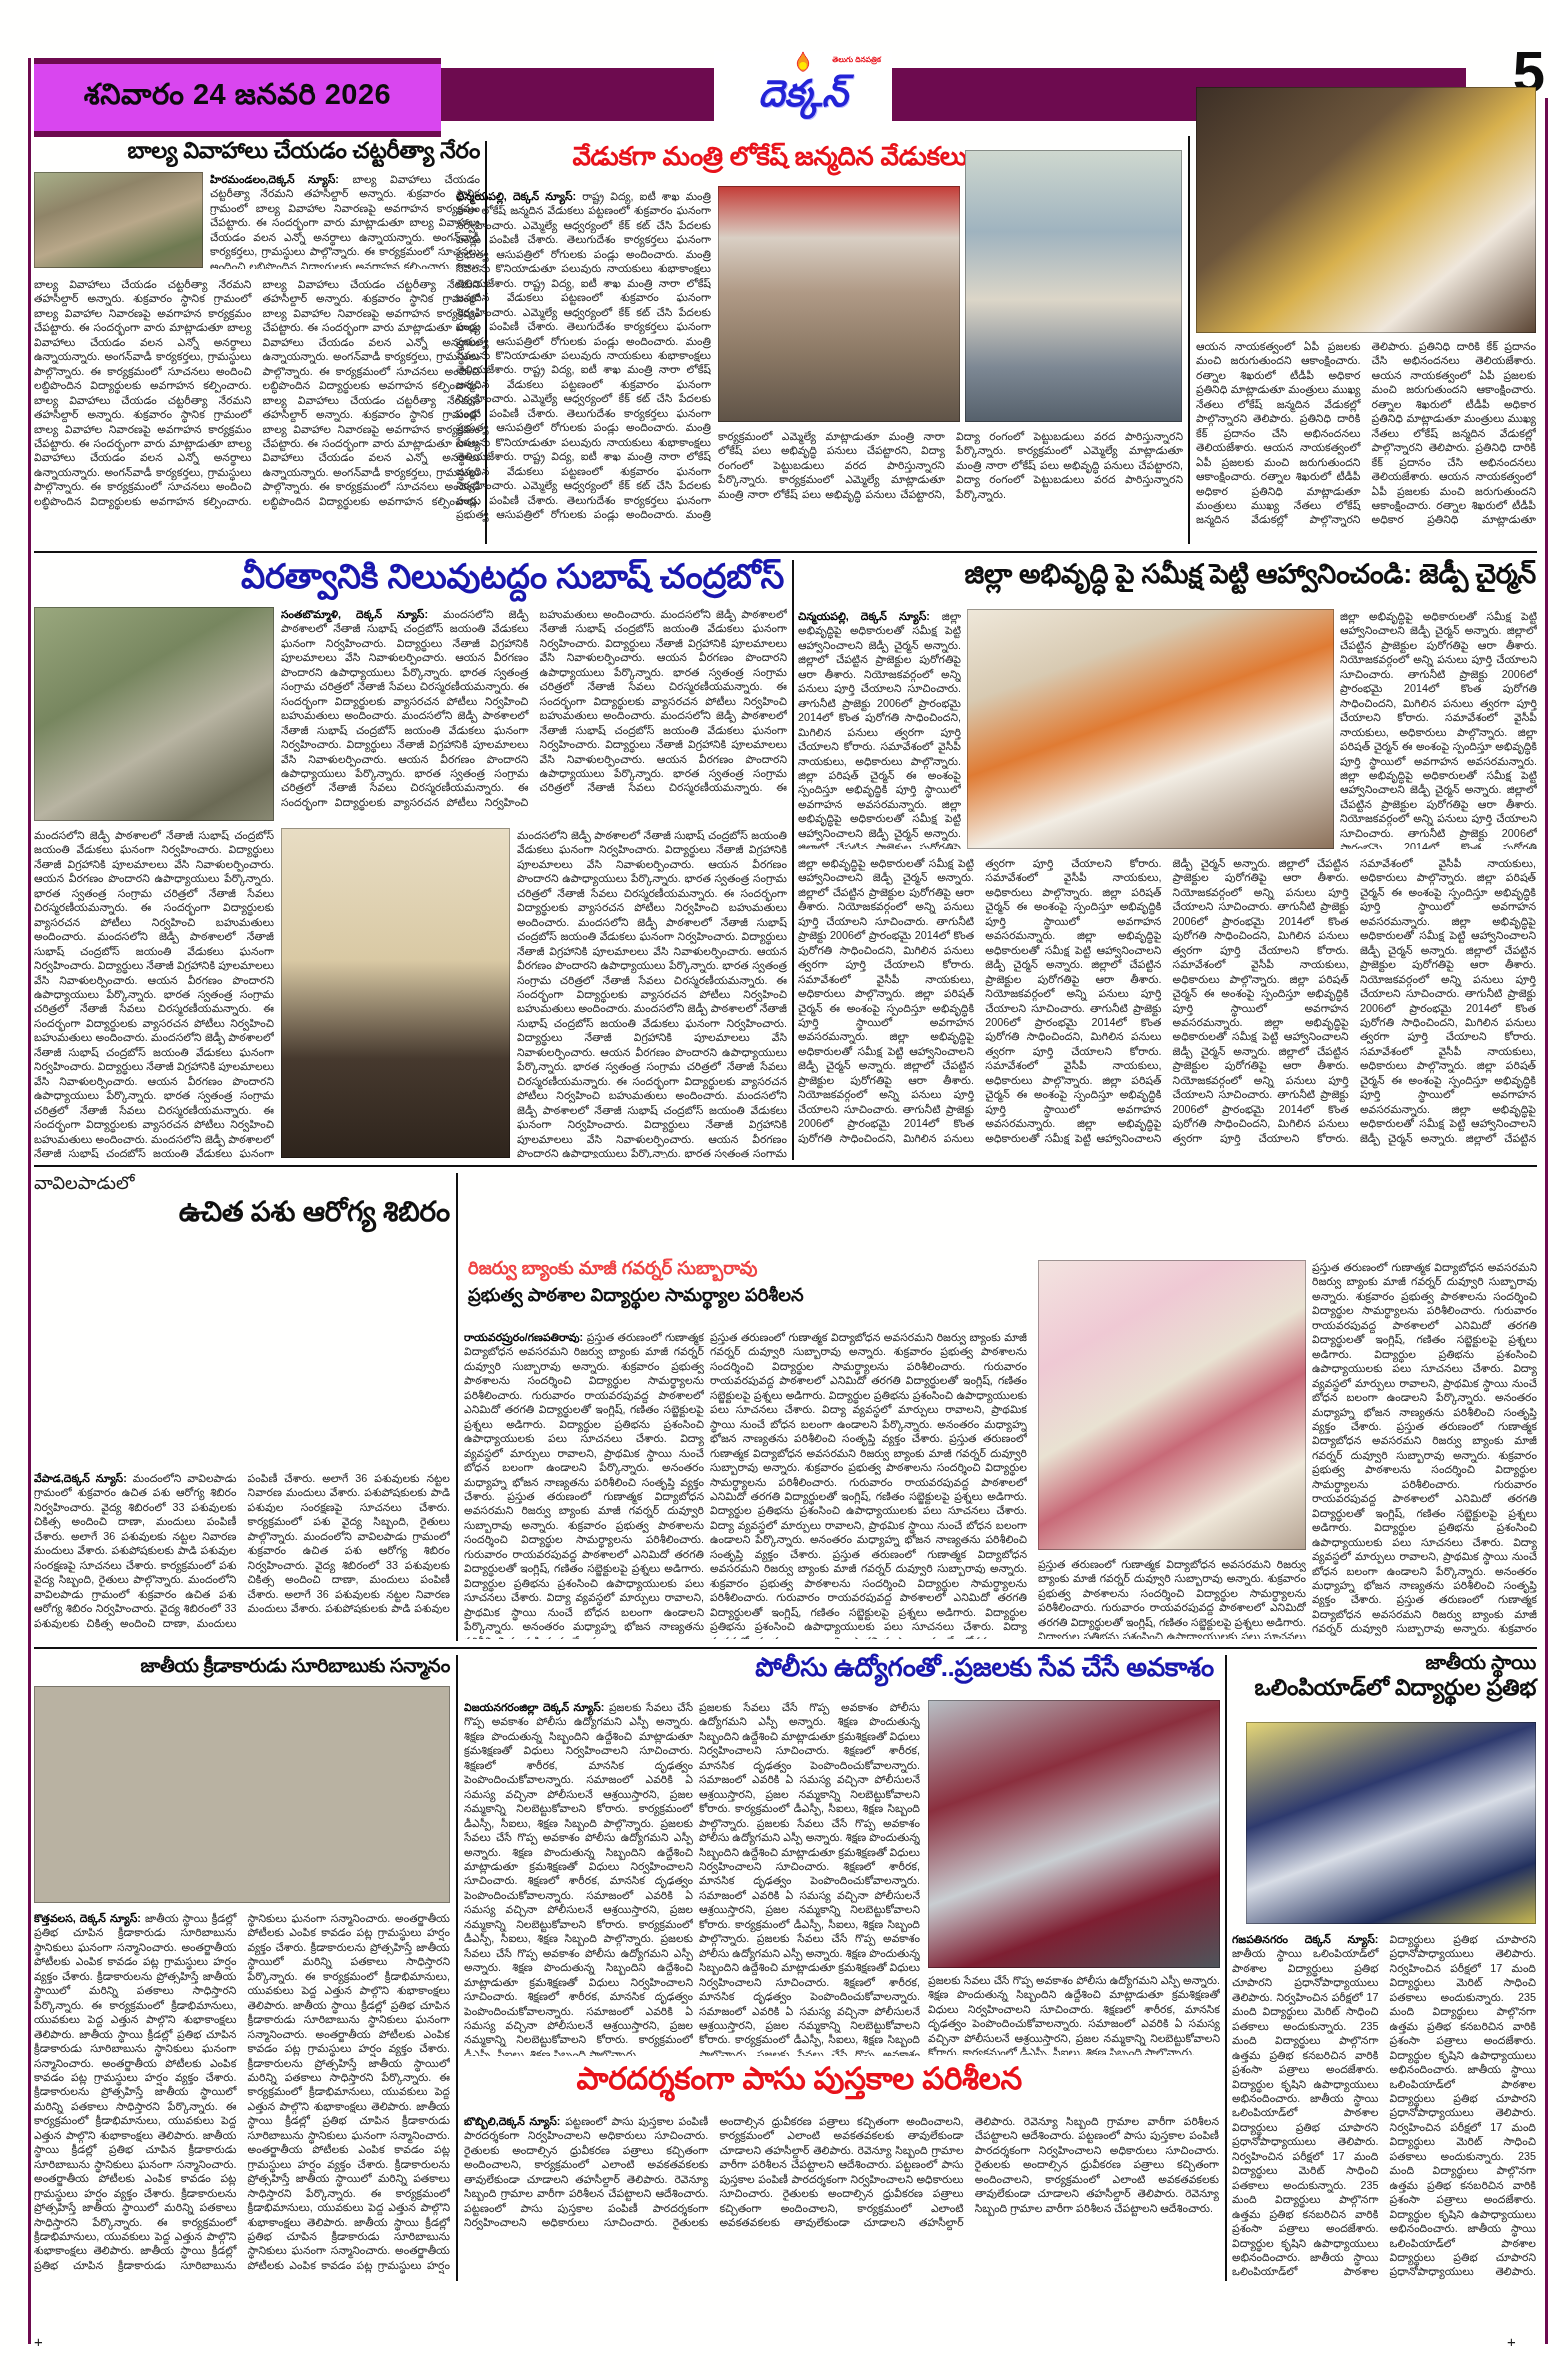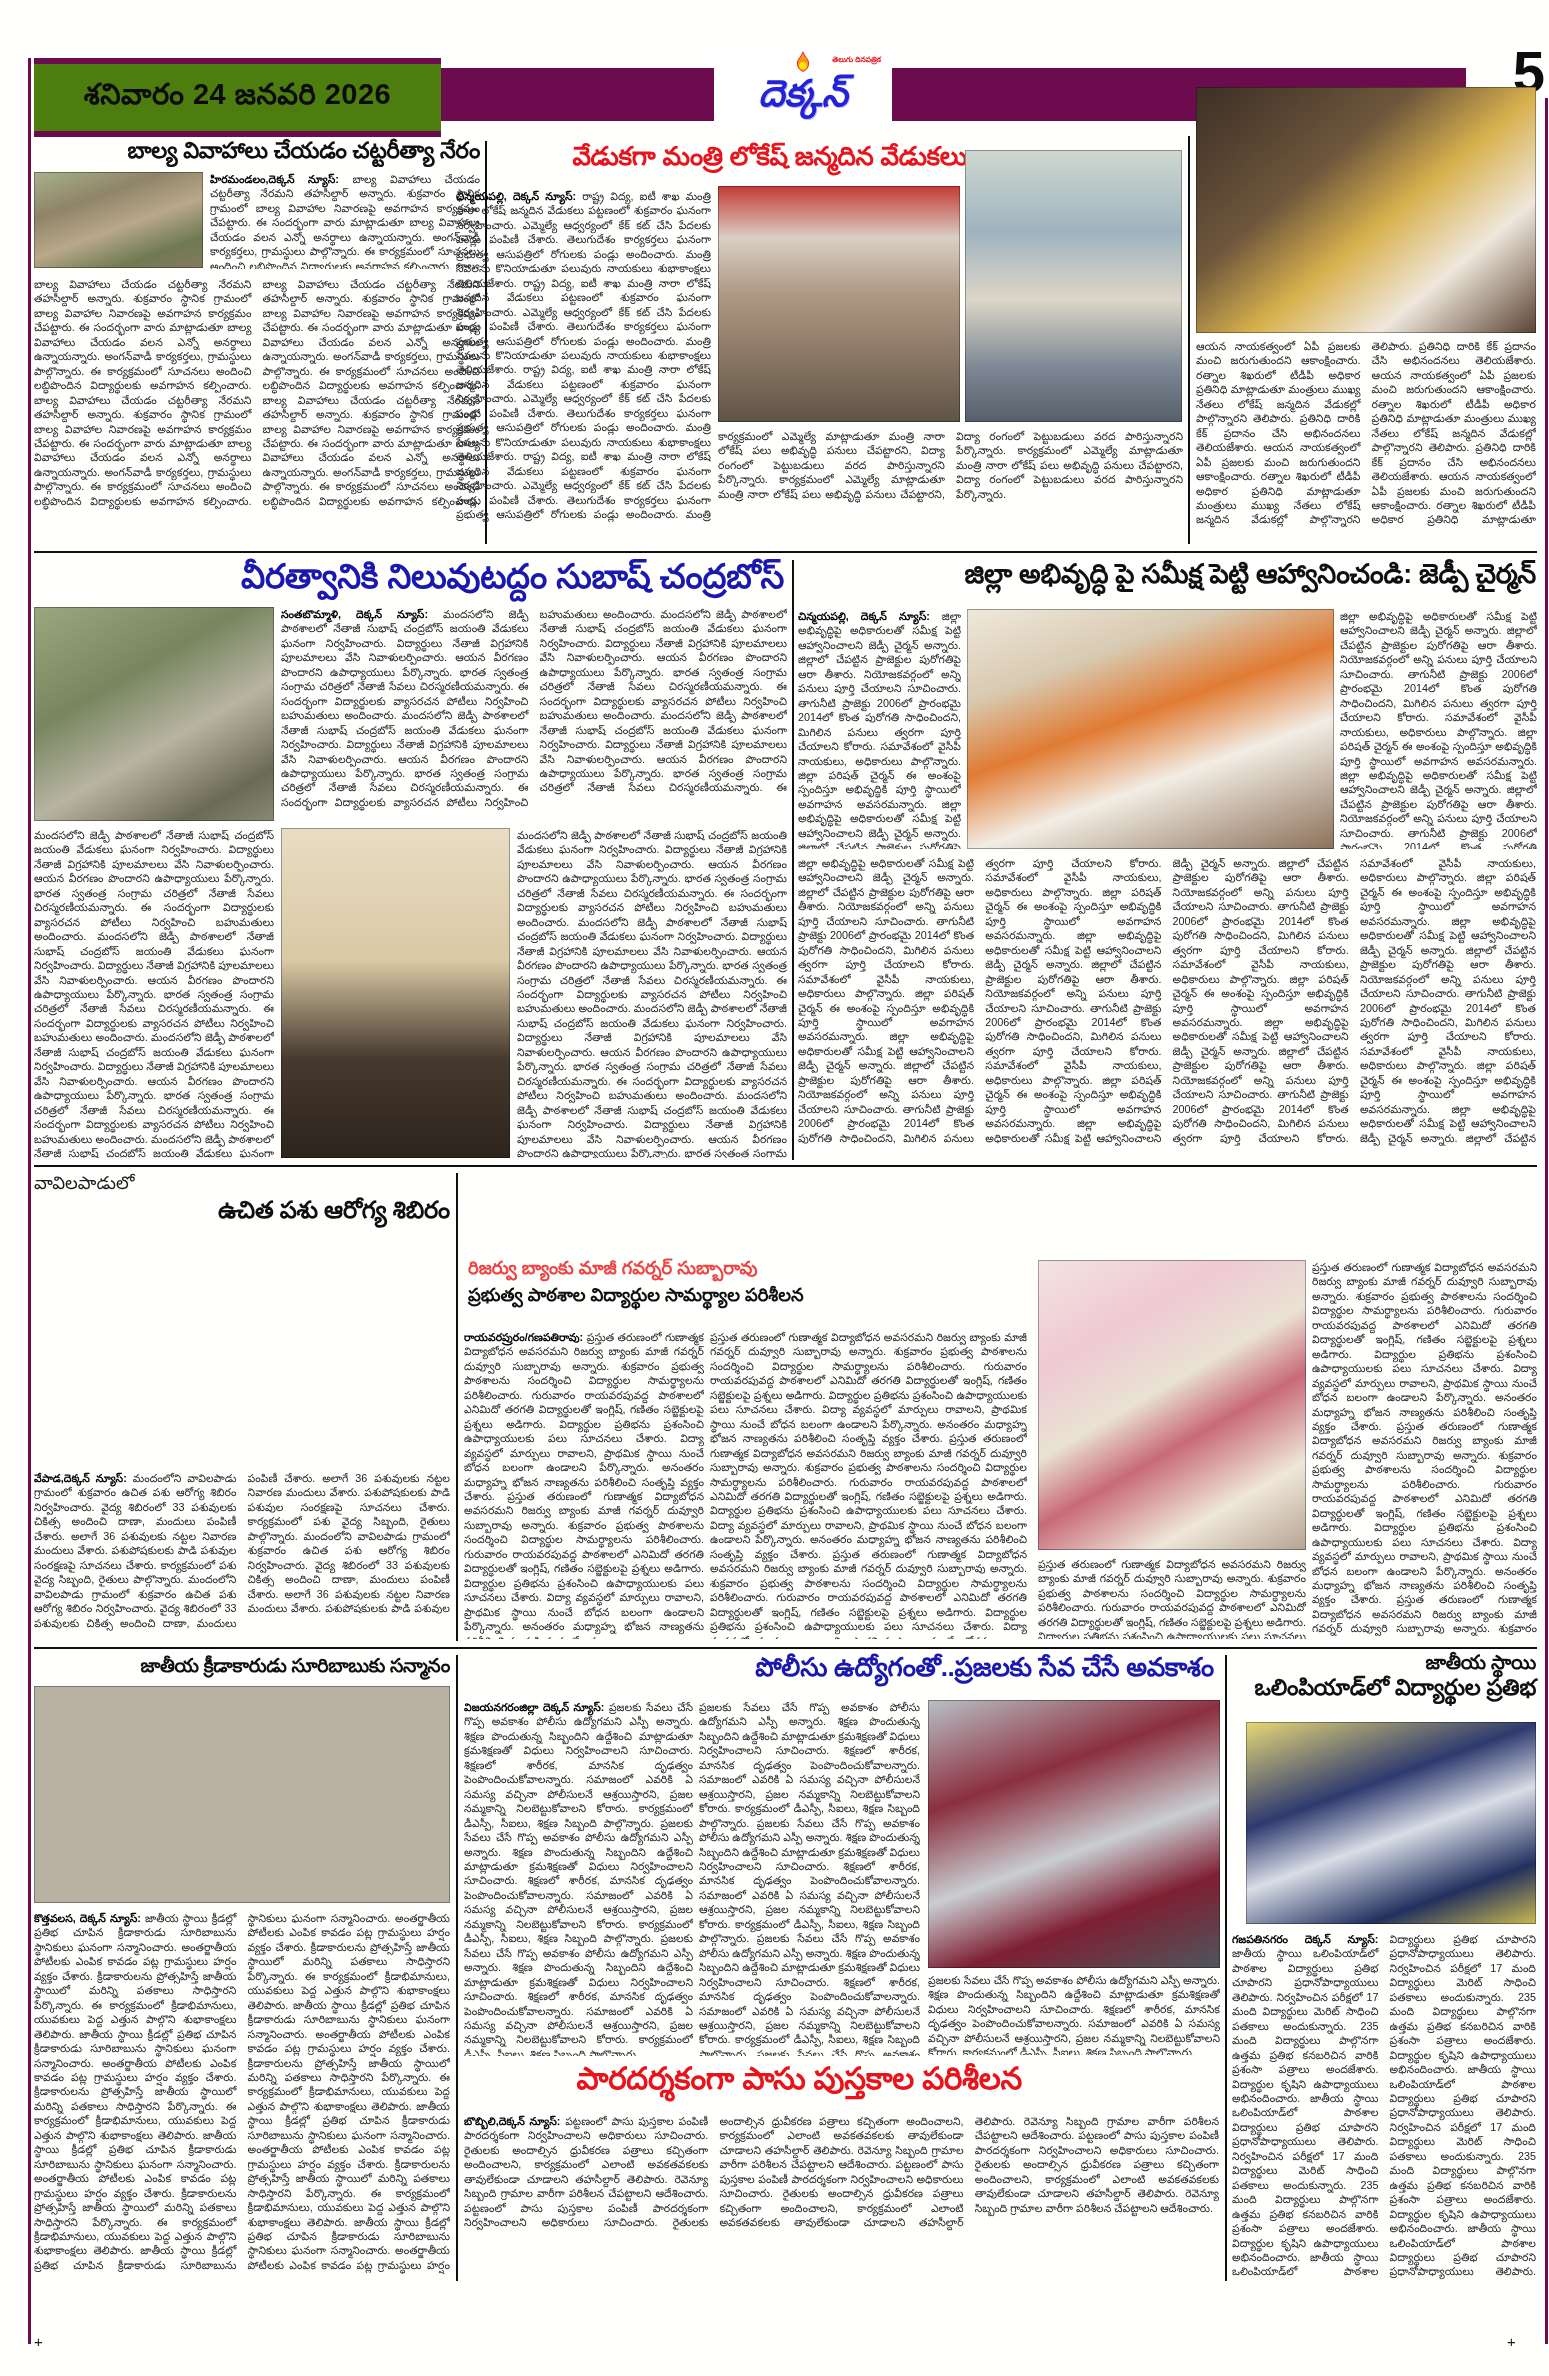--- a/index.html
+++ b/index.html
@@ -15,21 +15,21 @@
   .h-red{color:#e8131b;}
   .h-blue{color:#1a18ae;}
   
   .bt{font-size:10.8px;line-height:1.34;text-align:justify;color:#222;
       overflow:hidden;word-break:break-word;}
   .bt .dl{font-weight:bold;color:#000;}
   .cols2{column-count:2;column-gap:11.2px;}
   .cols3{column-count:3;column-gap:11.2px;}
   .cols4{column-count:4;column-gap:11.2px;}
   
-  .datebox{border-top:6.6px solid #6d0b4f;border-bottom:6.6px solid #6d0b4f;background:#4d7c0f;
+  .datebox{border-top:6.6px solid #6d0b4f;border-bottom:6.6px solid #6d0b4f;background:#d946ef;
            display:flex;align-items:center;justify-content:center;}
   .datebox span{font-size:29px;font-weight:bold;color:#0c0c0c;letter-spacing:0.5px;}
   .pagenum{font-size:58px;font-weight:bold;color:#0d0d0d;line-height:1;}
   .masthead{background:#fff;display:flex;flex-direction:column;align-items:center;justify-content:flex-start;}
   .m-title{font-size:37px;font-weight:bold;font-style:italic;color:#2323d6;line-height:1;
            text-shadow:0.9px 0.9px 0 #bcbcff;}
   .m-tag{font-size:7.5px;color:#e8131b;font-weight:bold;position:absolute;top:3.7px;right:11.2px;}
   
   .photo{background:#b9b2a2;box-shadow:inset 0 0 0 0.9px rgba(0,0,0,.35);}
   .p-crowd{background:linear-gradient(160deg,#a8b18a 0%,#8f8468 30%,#b9a88a 55%,#6f7a52 80%,#857a5e 100%);}
@@ -117,21 +117,21 @@
   <div class="abs hl h-black" style="left:798px;top:559px;width:738px;font-size:27px;">జిల్లా అభివృద్ధి పై సమీక్ష పెట్టి ఆహ్వానించండి: జెడ్పీ చైర్మన్</div>
   <div class="abs bt" style="left:798px;top:609px;width:163px;height:240px;">
     <span class="dl">చిన్మయపల్లి, దెక్కన్ న్యూస్:</span>
     <span>జిల్లా అభివృద్ధిపై అధికారులతో సమీక్ష పెట్టి ఆహ్వానించాలని జెడ్పీ చైర్మన్ అన్నారు. జిల్లాలో చేపట్టిన ప్రాజెక్టుల పురోగతిపై ఆరా తీశారు. నియోజకవర్గంలో అన్ని పనులు పూర్తి చేయాలని సూచించారు. తాగునీటి ప్రాజెక్టు 2006లో ప్రారంభమై 2014లో కొంత పురోగతి సాధించిందని, మిగిలిన పనులు త్వరగా పూర్తి చేయాలని కోరారు. సమావేశంలో వైసీపీ నాయకులు, అధికారులు పాల్గొన్నారు. జిల్లా పరిషత్ చైర్మన్ ఈ అంశంపై స్పందిస్తూ అభివృద్ధికి పూర్తి స్థాయిలో అవగాహన అవసరమన్నారు. జిల్లా అభివృద్ధిపై అధికారులతో సమీక్ష పెట్టి ఆహ్వానించాలని జెడ్పీ చైర్మన్ అన్నారు. జిల్లాలో చేపట్టిన ప్రాజెక్టుల పురోగతిపై ఆరా తీశారు. నియోజకవర్గంలో అన్ని పనులు పూర్తి చేయాలని సూచించారు. తాగునీటి ప్రాజెక్టు 2006లో ప్రారంభమై 2014లో కొంత పురోగతి సాధించిందని, మిగిలిన పనులు త్వరగా పూర్తి చేయాలని కోరారు. సమావేశంలో వైసీపీ నాయకులు, అధికారులు పాల్గొన్నారు. జిల్లా పరిషత్ చైర్మన్ ఈ అంశంపై స్పందిస్తూ అభివృద్ధికి పూర్తి స్థాయిలో అవగాహన అవసరమన్నారు. </span>
   </div>
   <div class="abs photo p-press" style="left:967px;top:609px;width:367px;height:240px;"></div>
   <div class="abs bt" style="left:1340px;top:609px;width:197px;height:240px;">జిల్లా అభివృద్ధిపై అధికారులతో సమీక్ష పెట్టి ఆహ్వానించాలని జెడ్పీ చైర్మన్ అన్నారు. జిల్లాలో చేపట్టిన ప్రాజెక్టుల పురోగతిపై ఆరా తీశారు. నియోజకవర్గంలో అన్ని పనులు పూర్తి చేయాలని సూచించారు. తాగునీటి ప్రాజెక్టు 2006లో ప్రారంభమై 2014లో కొంత పురోగతి సాధించిందని, మిగిలిన పనులు త్వరగా పూర్తి చేయాలని కోరారు. సమావేశంలో వైసీపీ నాయకులు, అధికారులు పాల్గొన్నారు. జిల్లా పరిషత్ చైర్మన్ ఈ అంశంపై స్పందిస్తూ అభివృద్ధికి పూర్తి స్థాయిలో అవగాహన అవసరమన్నారు. జిల్లా అభివృద్ధిపై అధికారులతో సమీక్ష పెట్టి ఆహ్వానించాలని జెడ్పీ చైర్మన్ అన్నారు. జిల్లాలో చేపట్టిన ప్రాజెక్టుల పురోగతిపై ఆరా తీశారు. నియోజకవర్గంలో అన్ని పనులు పూర్తి చేయాలని సూచించారు. తాగునీటి ప్రాజెక్టు 2006లో ప్రారంభమై 2014లో కొంత పురోగతి సాధించిందని, మిగిలిన పనులు త్వరగా పూర్తి చేయాలని కోరారు. సమావేశంలో వైసీపీ నాయకులు, అధికారులు పాల్గొన్నారు. జిల్లా పరిషత్ చైర్మన్ ఈ అంశంపై స్పందిస్తూ అభివృద్ధికి పూర్తి స్థాయిలో అవగాహన అవసరమన్నారు. జిల్లా అభివృద్ధిపై అధికారులతో సమీక్ష పెట్టి ఆహ్వానించాలని జెడ్పీ చైర్మన్ అన్నారు. జిల్లాలో చేపట్టిన ప్రాజెక్టుల పురోగతిపై ఆరా తీశారు. నియోజకవర్గంలో అన్ని పనులు పూర్తి చేయాలని సూచించారు. తాగునీటి ప్రాజెక్టు 2006లో ప్రారంభమై 2014లో కొంత పురోగతి సాధించిందని, మిగిలిన పనులు త్వరగా పూర్తి చేయాలని కోరారు. సమావేశంలో వైసీపీ నాయకులు, అధికారులు పాల్గొన్నారు. జిల్లా పరిషత్ చైర్మన్ ఈ అంశంపై స్పందిస్తూ అభివృద్ధికి పూర్తి స్థాయిలో అవగాహన అవసరమన్నారు. </div>
   <div class="abs bt cols4" style="left:798px;top:856px;width:738px;height:302px;">జిల్లా అభివృద్ధిపై అధికారులతో సమీక్ష పెట్టి ఆహ్వానించాలని జెడ్పీ చైర్మన్ అన్నారు. జిల్లాలో చేపట్టిన ప్రాజెక్టుల పురోగతిపై ఆరా తీశారు. నియోజకవర్గంలో అన్ని పనులు పూర్తి చేయాలని సూచించారు. తాగునీటి ప్రాజెక్టు 2006లో ప్రారంభమై 2014లో కొంత పురోగతి సాధించిందని, మిగిలిన పనులు త్వరగా పూర్తి చేయాలని కోరారు. సమావేశంలో వైసీపీ నాయకులు, అధికారులు పాల్గొన్నారు. జిల్లా పరిషత్ చైర్మన్ ఈ అంశంపై స్పందిస్తూ అభివృద్ధికి పూర్తి స్థాయిలో అవగాహన అవసరమన్నారు. జిల్లా అభివృద్ధిపై అధికారులతో సమీక్ష పెట్టి ఆహ్వానించాలని జెడ్పీ చైర్మన్ అన్నారు. జిల్లాలో చేపట్టిన ప్రాజెక్టుల పురోగతిపై ఆరా తీశారు. నియోజకవర్గంలో అన్ని పనులు పూర్తి చేయాలని సూచించారు. తాగునీటి ప్రాజెక్టు 2006లో ప్రారంభమై 2014లో కొంత పురోగతి సాధించిందని, మిగిలిన పనులు త్వరగా పూర్తి చేయాలని కోరారు. సమావేశంలో వైసీపీ నాయకులు, అధికారులు పాల్గొన్నారు. జిల్లా పరిషత్ చైర్మన్ ఈ అంశంపై స్పందిస్తూ అభివృద్ధికి పూర్తి స్థాయిలో అవగాహన అవసరమన్నారు. జిల్లా అభివృద్ధిపై అధికారులతో సమీక్ష పెట్టి ఆహ్వానించాలని జెడ్పీ చైర్మన్ అన్నారు. జిల్లాలో చేపట్టిన ప్రాజెక్టుల పురోగతిపై ఆరా తీశారు. నియోజకవర్గంలో అన్ని పనులు పూర్తి చేయాలని సూచించారు. తాగునీటి ప్రాజెక్టు 2006లో ప్రారంభమై 2014లో కొంత పురోగతి సాధించిందని, మిగిలిన పనులు త్వరగా పూర్తి చేయాలని కోరారు. సమావేశంలో వైసీపీ నాయకులు, అధికారులు పాల్గొన్నారు. జిల్లా పరిషత్ చైర్మన్ ఈ అంశంపై స్పందిస్తూ అభివృద్ధికి పూర్తి స్థాయిలో అవగాహన అవసరమన్నారు. జిల్లా అభివృద్ధిపై అధికారులతో సమీక్ష పెట్టి ఆహ్వానించాలని జెడ్పీ చైర్మన్ అన్నారు. జిల్లాలో చేపట్టిన ప్రాజెక్టుల పురోగతిపై ఆరా తీశారు. నియోజకవర్గంలో అన్ని పనులు పూర్తి చేయాలని సూచించారు. తాగునీటి ప్రాజెక్టు 2006లో ప్రారంభమై 2014లో కొంత పురోగతి సాధించిందని, మిగిలిన పనులు త్వరగా పూర్తి చేయాలని కోరారు. సమావేశంలో వైసీపీ నాయకులు, అధికారులు పాల్గొన్నారు. జిల్లా పరిషత్ చైర్మన్ ఈ అంశంపై స్పందిస్తూ అభివృద్ధికి పూర్తి స్థాయిలో అవగాహన అవసరమన్నారు. జిల్లా అభివృద్ధిపై అధికారులతో సమీక్ష పెట్టి ఆహ్వానించాలని జెడ్పీ చైర్మన్ అన్నారు. జిల్లాలో చేపట్టిన ప్రాజెక్టుల పురోగతిపై ఆరా తీశారు. నియోజకవర్గంలో అన్ని పనులు పూర్తి చేయాలని సూచించారు. తాగునీటి ప్రాజెక్టు 2006లో ప్రారంభమై 2014లో కొంత పురోగతి సాధించిందని, మిగిలిన పనులు త్వరగా పూర్తి చేయాలని కోరారు. సమావేశంలో వైసీపీ నాయకులు, అధికారులు పాల్గొన్నారు. జిల్లా పరిషత్ చైర్మన్ ఈ అంశంపై స్పందిస్తూ అభివృద్ధికి పూర్తి స్థాయిలో అవగాహన అవసరమన్నారు. జిల్లా అభివృద్ధిపై అధికారులతో సమీక్ష పెట్టి ఆహ్వానించాలని జెడ్పీ చైర్మన్ అన్నారు. జిల్లాలో చేపట్టిన ప్రాజెక్టుల పురోగతిపై ఆరా తీశారు. నియోజకవర్గంలో అన్ని పనులు పూర్తి చేయాలని సూచించారు. తాగునీటి ప్రాజెక్టు 2006లో ప్రారంభమై 2014లో కొంత పురోగతి సాధించిందని, మిగిలిన పనులు త్వరగా పూర్తి చేయాలని కోరారు. సమావేశంలో వైసీపీ నాయకులు, అధికారులు పాల్గొన్నారు. జిల్లా పరిషత్ చైర్మన్ ఈ అంశంపై స్పందిస్తూ అభివృద్ధికి పూర్తి స్థాయిలో అవగాహన అవసరమన్నారు. జిల్లా అభివృద్ధిపై అధికారులతో సమీక్ష పెట్టి ఆహ్వానించాలని జెడ్పీ చైర్మన్ అన్నారు. జిల్లాలో చేపట్టిన ప్రాజెక్టుల పురోగతిపై ఆరా తీశారు. నియోజకవర్గంలో అన్ని పనులు పూర్తి చేయాలని సూచించారు. తాగునీటి ప్రాజెక్టు 2006లో ప్రారంభమై 2014లో కొంత పురోగతి సాధించిందని, మిగిలిన పనులు త్వరగా పూర్తి చేయాలని కోరారు. సమావేశంలో వైసీపీ నాయకులు, అధికారులు పాల్గొన్నారు. జిల్లా పరిషత్ చైర్మన్ ఈ అంశంపై స్పందిస్తూ అభివృద్ధికి పూర్తి స్థాయిలో అవగాహన అవసరమన్నారు. జిల్లా అభివృద్ధిపై అధికారులతో సమీక్ష పెట్టి ఆహ్వానించాలని జెడ్పీ చైర్మన్ అన్నారు. జిల్లాలో చేపట్టిన ప్రాజెక్టుల పురోగతిపై ఆరా తీశారు. నియోజకవర్గంలో అన్ని పనులు పూర్తి చేయాలని సూచించారు. తాగునీటి ప్రాజెక్టు 2006లో ప్రారంభమై 2014లో కొంత పురోగతి సాధించిందని, మిగిలిన పనులు త్వరగా పూర్తి చేయాలని కోరారు. సమావేశంలో వైసీపీ నాయకులు, అధికారులు పాల్గొన్నారు. జిల్లా పరిషత్ చైర్మన్ ఈ అంశంపై స్పందిస్తూ అభివృద్ధికి పూర్తి స్థాయిలో అవగాహన అవసరమన్నారు. </div>
 
   <div class="abs kicker" style="left:34px;top:1173px;width:416px;font-size:18px;">వావిలపాడులో</div>
-  <div class="abs hl h-black" style="left:34px;top:1196px;width:416px;font-size:24px;">ఉచిత పశు ఆరోగ్య శిబిరం</div>
+  <div class="abs hl h-black" style="left:34px;top:1196px;width:416px;font-size:28px;">ఉచిత పశు ఆరోగ్య శిబిరం</div>
   <div class="abs bt cols2" style="left:34px;top:1471px;width:416px;height:171px;">
     <span class="dl">వేపాడ,దెక్కన్ న్యూస్:</span>
     <span>మందంలోని వావిలపాడు గ్రామంలో శుక్రవారం ఉచిత పశు ఆరోగ్య శిబిరం నిర్వహించారు. వైద్య శిబిరంలో 33 పశువులకు చికిత్స అందించి దాణా, మందులు పంపిణీ చేశారు. అలాగే 36 పశువులకు నట్టల నివారణ మందులు వేశారు. పశుపోషకులకు పాడి పశువుల సంరక్షణపై సూచనలు చేశారు. కార్యక్రమంలో పశు వైద్య సిబ్బంది, రైతులు పాల్గొన్నారు. మందంలోని వావిలపాడు గ్రామంలో శుక్రవారం ఉచిత పశు ఆరోగ్య శిబిరం నిర్వహించారు. వైద్య శిబిరంలో 33 పశువులకు చికిత్స అందించి దాణా, మందులు పంపిణీ చేశారు. అలాగే 36 పశువులకు నట్టల నివారణ మందులు వేశారు. పశుపోషకులకు పాడి పశువుల సంరక్షణపై సూచనలు చేశారు. కార్యక్రమంలో పశు వైద్య సిబ్బంది, రైతులు పాల్గొన్నారు. మందంలోని వావిలపాడు గ్రామంలో శుక్రవారం ఉచిత పశు ఆరోగ్య శిబిరం నిర్వహించారు. వైద్య శిబిరంలో 33 పశువులకు చికిత్స అందించి దాణా, మందులు పంపిణీ చేశారు. అలాగే 36 పశువులకు నట్టల నివారణ మందులు వేశారు. పశుపోషకులకు పాడి పశువుల సంరక్షణపై సూచనలు చేశారు. కార్యక్రమంలో పశు వైద్య సిబ్బంది, రైతులు పాల్గొన్నారు. </span>
   </div>
 
   <div class="abs" style="left:468px;top:1258px;width:487px;font-size:18px;font-weight:bold;color:#ef4444;">రిజర్వు బ్యాంకు మాజీ గవర్నర్ సుబ్బారావు</div>
   <div class="abs" style="left:468px;top:1285px;width:506px;font-size:18px;font-weight:bold;color:#101010;">ప్రభుత్వ పాఠశాల విద్యార్థుల సామర్థ్యాల పరిశీలన</div>
   <div class="abs photo p-class" style="left:1038px;top:1260px;width:268px;height:290px;"></div>
   <div class="abs bt" style="left:1312px;top:1260px;width:225px;height:379px;">ప్రస్తుత తరుణంలో గుణాత్మక విద్యాబోధన అవసరమని రిజర్వు బ్యాంకు మాజీ గవర్నర్ దువ్వూరి సుబ్బారావు అన్నారు. శుక్రవారం ప్రభుత్వ పాఠశాలను సందర్శించి విద్యార్థుల సామర్థ్యాలను పరిశీలించారు. గురువారం రాయవరపువద్ద పాఠశాలలో ఎనిమిదో తరగతి విద్యార్థులతో ఇంగ్లిష్, గణితం సబ్జెక్టులపై ప్రశ్నలు అడిగారు. విద్యార్థుల ప్రతిభను ప్రశంసించి ఉపాధ్యాయులకు పలు సూచనలు చేశారు. విద్యా వ్యవస్థలో మార్పులు రావాలని, ప్రాథమిక స్థాయి నుంచే బోధన బలంగా ఉండాలని పేర్కొన్నారు. అనంతరం మధ్యాహ్న భోజన నాణ్యతను పరిశీలించి సంతృప్తి వ్యక్తం చేశారు. ప్రస్తుత తరుణంలో గుణాత్మక విద్యాబోధన అవసరమని రిజర్వు బ్యాంకు మాజీ గవర్నర్ దువ్వూరి సుబ్బారావు అన్నారు. శుక్రవారం ప్రభుత్వ పాఠశాలను సందర్శించి విద్యార్థుల సామర్థ్యాలను పరిశీలించారు. గురువారం రాయవరపువద్ద పాఠశాలలో ఎనిమిదో తరగతి విద్యార్థులతో ఇంగ్లిష్, గణితం సబ్జెక్టులపై ప్రశ్నలు అడిగారు. విద్యార్థుల ప్రతిభను ప్రశంసించి ఉపాధ్యాయులకు పలు సూచనలు చేశారు. విద్యా వ్యవస్థలో మార్పులు రావాలని, ప్రాథమిక స్థాయి నుంచే బోధన బలంగా ఉండాలని పేర్కొన్నారు. అనంతరం మధ్యాహ్న భోజన నాణ్యతను పరిశీలించి సంతృప్తి వ్యక్తం చేశారు. ప్రస్తుత తరుణంలో గుణాత్మక విద్యాబోధన అవసరమని రిజర్వు బ్యాంకు మాజీ గవర్నర్ దువ్వూరి సుబ్బారావు అన్నారు. శుక్రవారం ప్రభుత్వ పాఠశాలను సందర్శించి విద్యార్థుల సామర్థ్యాలను పరిశీలించారు. గురువారం రాయవరపువద్ద పాఠశాలలో ఎనిమిదో తరగతి విద్యార్థులతో ఇంగ్లిష్, గణితం సబ్జెక్టులపై ప్రశ్నలు అడిగారు. విద్యార్థుల ప్రతిభను ప్రశంసించి ఉపాధ్యాయులకు పలు సూచనలు చేశారు. విద్యా వ్యవస్థలో మార్పులు రావాలని, ప్రాథమిక స్థాయి నుంచే బోధన బలంగా ఉండాలని పేర్కొన్నారు. అనంతరం మధ్యాహ్న భోజన నాణ్యతను పరిశీలించి సంతృప్తి వ్యక్తం చేశారు. ప్రస్తుత తరుణంలో గుణాత్మక విద్యాబోధన అవసరమని రిజర్వు బ్యాంకు మాజీ గవర్నర్ దువ్వూరి సుబ్బారావు అన్నారు. శుక్రవారం ప్రభుత్వ పాఠశాలను సందర్శించి విద్యార్థుల సామర్థ్యాలను పరిశీలించారు. గురువారం రాయవరపువద్ద పాఠశాలలో ఎనిమిదో తరగతి విద్యార్థులతో ఇంగ్లిష్, గణితం సబ్జెక్టులపై ప్రశ్నలు అడిగారు. విద్యార్థుల ప్రతిభను ప్రశంసించి ఉపాధ్యాయులకు పలు సూచనలు చేశారు. విద్యా వ్యవస్థలో మార్పులు రావాలని, ప్రాథమిక స్థాయి నుంచే బోధన బలంగా ఉండాలని పేర్కొన్నారు. అనంతరం మధ్యాహ్న భోజన నాణ్యతను పరిశీలించి సంతృప్తి వ్యక్తం చేశారు. ప్రస్తుత తరుణంలో గుణాత్మక విద్యాబోధన అవసరమని రిజర్వు బ్యాంకు మాజీ గవర్నర్ దువ్వూరి సుబ్బారావు అన్నారు. శుక్రవారం ప్రభుత్వ పాఠశాలను సందర్శించి విద్యార్థుల సామర్థ్యాలను పరిశీలించారు. గురువారం రాయవరపువద్ద పాఠశాలలో ఎనిమిదో తరగతి విద్యార్థులతో ఇంగ్లిష్, గణితం సబ్జెక్టులపై ప్రశ్నలు అడిగారు. విద్యార్థుల ప్రతిభను ప్రశంసించి ఉపాధ్యాయులకు పలు సూచనలు చేశారు. విద్యా వ్యవస్థలో మార్పులు రావాలని, ప్రాథమిక స్థాయి నుంచే బోధన బలంగా ఉండాలని పేర్కొన్నారు. అనంతరం మధ్యాహ్న భోజన నాణ్యతను పరిశీలించి సంతృప్తి వ్యక్తం చేశారు. </div>
   <div class="abs bt" style="left:464px;top:1330px;width:240px;height:309px;">

